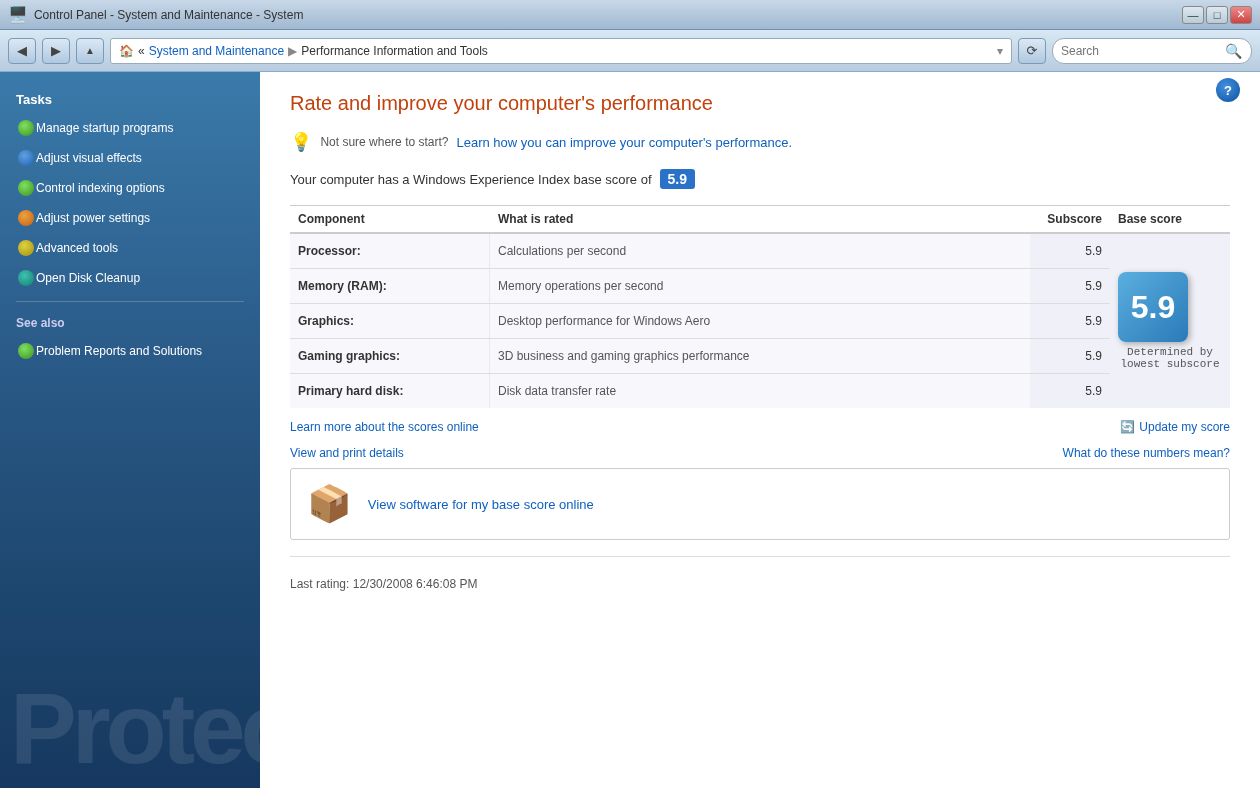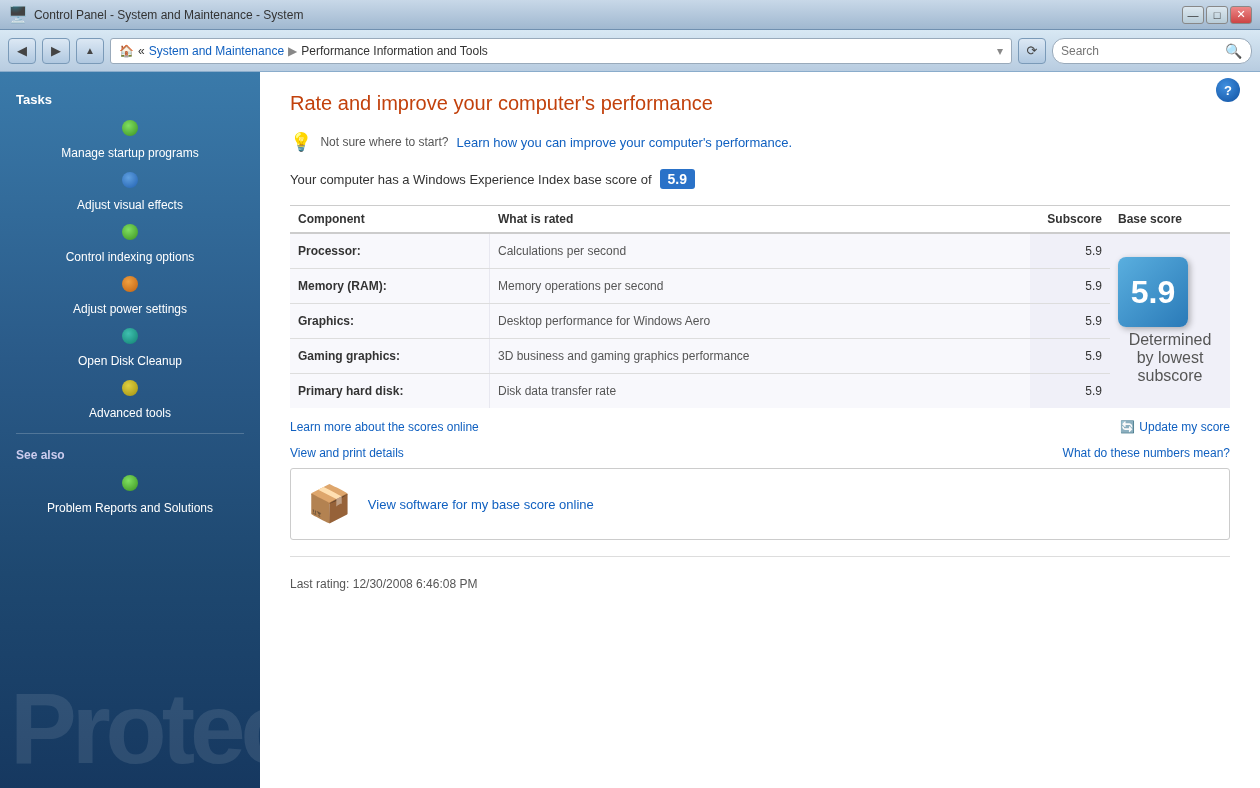--- a/index.html
+++ b/index.html
@@ -67,22 +67,22 @@
     .sidebar-watermark-text {
       font-size: 100px; font-weight: bold; color: rgba(255,255,255,0.4);
       line-height: 1; padding-left: 10px; padding-bottom: 10px;
       letter-spacing: -5px;
     }
     .sidebar-content { position: relative; z-index: 1; padding: 12px 0; }
     .sidebar-section-title {
       color: white; font-weight: bold; font-size: 13px; padding: 8px 16px 6px;
     }
     .sidebar-item {
-      display: flex; align-items: center; gap: 8px; padding: 5px 16px;
-      color: white; font-size: 12px; cursor: pointer; text-decoration: none; flex-direction: column;
+      display: flex; align-items: center; padding: 5px 16px;
+      color: white; font-size: 12px; cursor: pointer; text-decoration: none;
     }
     .sidebar-item-icon {
       width: 20px; height: 20px; flex-shrink: 0;
       display: flex; align-items: center; justify-content: center;
     }
     
     .icon-circle { width: 16px; height: 16px; border-radius: 50%; }
     .icon-green { background: radial-gradient(circle at 40% 35%, #80e060, #3a9020); }
     .icon-blue { background: radial-gradient(circle at 40% 35%, #60a0e0, #2060b0); }
     .icon-orange { background: radial-gradient(circle at 40% 35%, #f0a040, #c06010); }
@@ -143,21 +143,21 @@
     .perf-cell-component { width: 200px; padding: 10px 8px; font-weight: bold; font-size: 12px; color: #333; background: #f8f8fc; border-right: 1px solid #e8e8f0; }
     .perf-cell-rated { flex: 1; padding: 10px 8px; font-size: 12px; color: #555; background: #f8f8fc; }
     .perf-cell-subscore { width: 80px; text-align: right; padding: 10px 8px; font-size: 12px; color: #333; background: #f0f0f8; }
     .big-score-badge {
       width: 70px; height: 70px; background: linear-gradient(135deg, #5aafdf, #2a7ab8);
       border-radius: 8px; display: flex; align-items: center; justify-content: center;
       font-size: 32px; font-weight: bold; color: white;
       box-shadow: 2px 2px 6px rgba(0,0,0,0.3);
       margin-bottom: 4px;
     }
-    .score-label { font-size: 16px; color: #555; text-align: center; }
+    .score-label { font-size: 11px; color: #555; text-align: center; font-family: Liberation Mono, monospace; }
 
     
     .bottom-links { display: flex; justify-content: space-between; margin: 12px 0 8px; }
     .blue-link { color: #1060c0; text-decoration: none; font-size: 12px; cursor: pointer; }
 
     
     .software-box {
       border: 1px solid #ccc; border-radius: 3px; padding: 14px 16px;
       display: flex; align-items: center; gap: 16px; margin-bottom: 16px;
     }
@@ -230,30 +230,30 @@
 
       <div class="sidebar-item">
         <div class="sidebar-item-icon">
           <div class="icon-circle icon-orange"></div>
         </div>
         <span>Adjust power settings</span>
       </div>
 
       <div class="sidebar-item">
         <div class="sidebar-item-icon">
+          <div class="icon-circle icon-yellow"></div>
+        </div>
+        <span>Advanced tools</span>
+      </div>
+
+      <div class="sidebar-item">
+        <div class="sidebar-item-icon">
           <div class="icon-circle icon-teal"></div>
         </div>
         <span>Open Disk Cleanup</span>
-      </div>
-
-      <div class="sidebar-item">
-        <div class="sidebar-item-icon">
-          <div class="icon-circle icon-yellow"></div>
-        </div>
-        <span>Advanced tools</span>
       </div>
 
       <div class="sidebar-divider"></div>
 
       <div class="see-also-title">See also</div>
 
 
       <div class="sidebar-item">
         <div class="sidebar-item-icon">
           <div class="icon-circle icon-green"></div>

